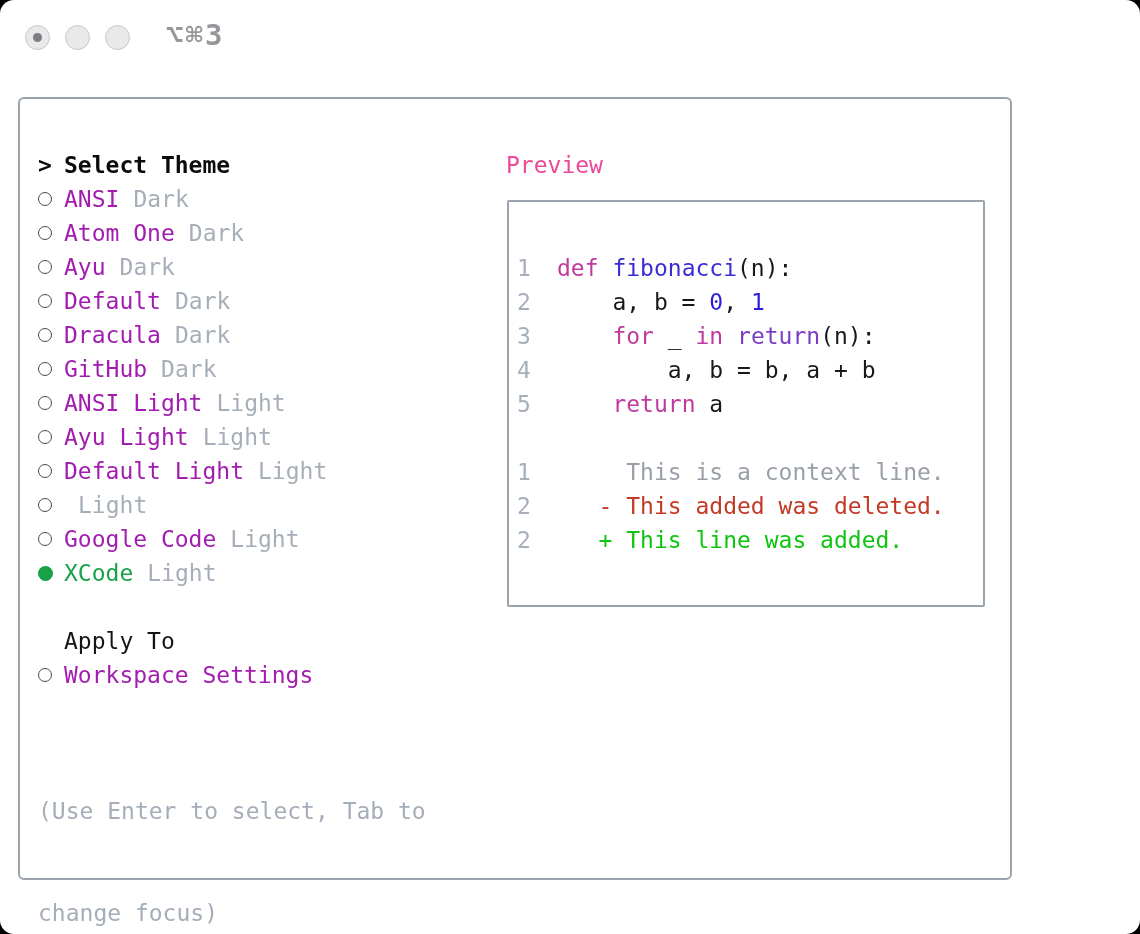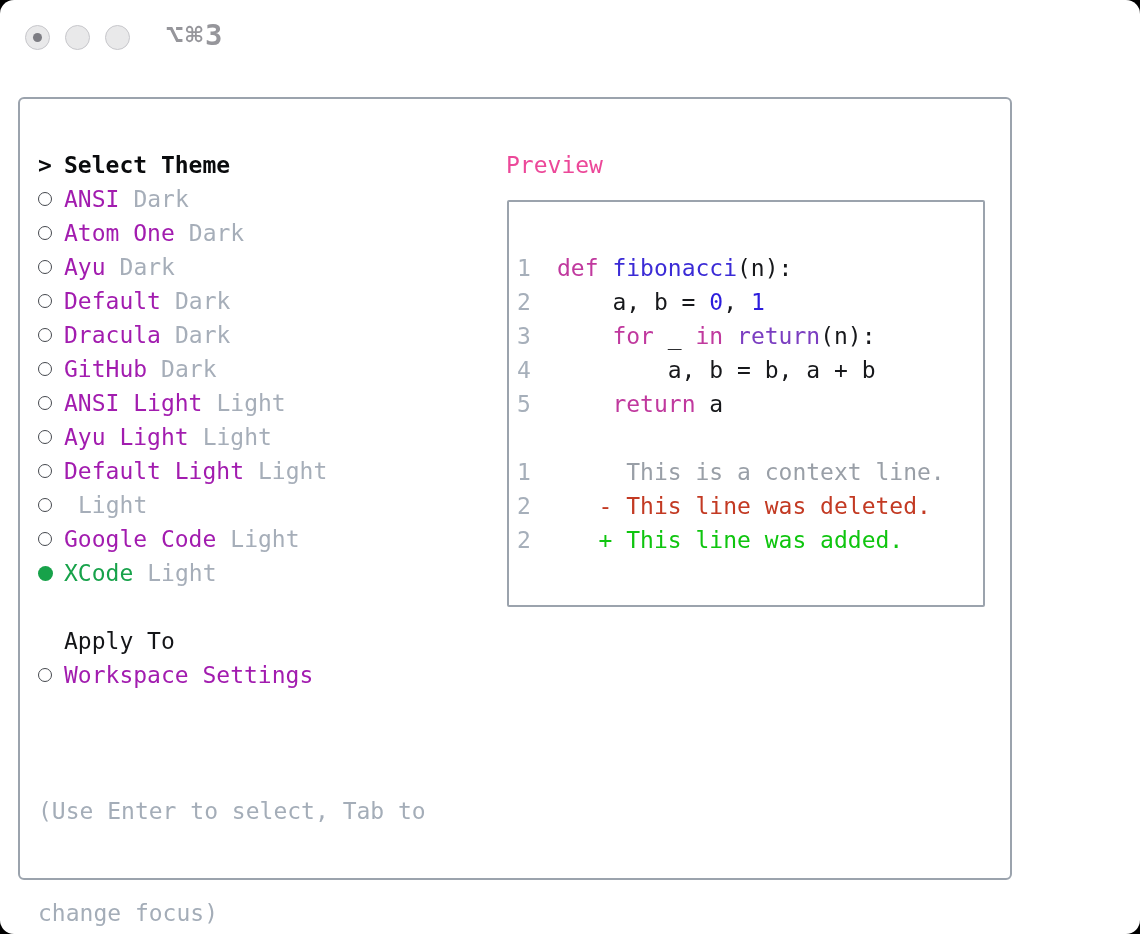--- a/index.html
+++ b/index.html
@@ -198,21 +198,21 @@
       <div class="code-row">
         <span class="ln" style="color: rgb(166, 175, 186);"></span>
         <span class="code"></span>
       </div>
       <div class="code-row">
         <span class="ln" style="color: rgb(166, 175, 186);">1</span>
         <span class="code"><span style="color: rgb(153, 159, 167);">     This is a context line.</span></span>
       </div>
       <div class="code-row">
         <span class="ln" style="color: rgb(166, 175, 186);">2</span>
-        <span class="code"><span style="color: rgb(195, 58, 35);">   - This line was deleted.</span></span>
+        <span class="code"><span style="color: rgb(195, 58, 35);">   - This added was deleted.</span></span>
       </div>
       <div class="code-row">
         <span class="ln" style="color: rgb(166, 175, 186);">2</span>
         <span class="code"><span style="color: rgb(15, 197, 15);">   + This line was added.</span></span>
       </div>
     </div>
 
 </div>
 
 </body></html>

